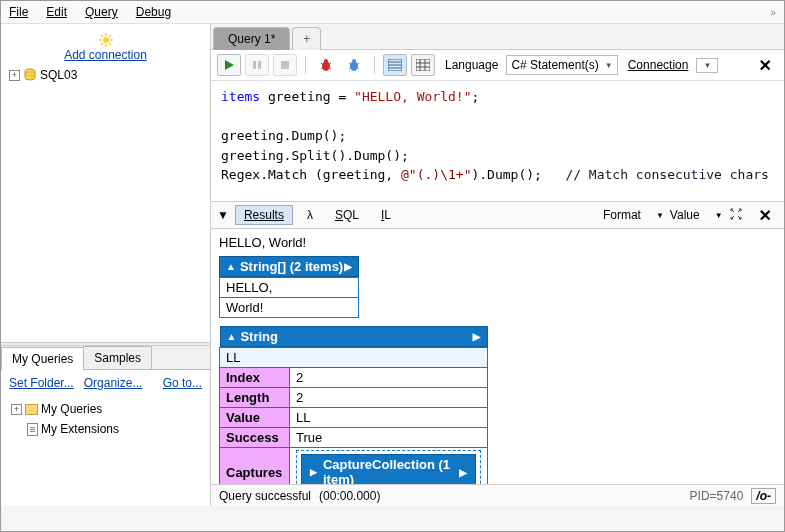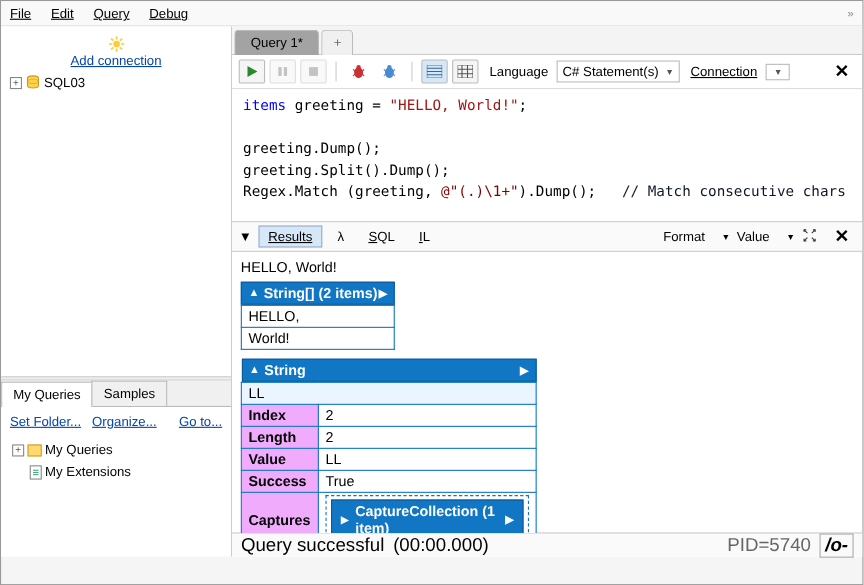--- a/index.html
+++ b/index.html
@@ -59,21 +59,21 @@
 .dump-header .tri-r { margin-left: auto; font-size: 10px; }
 .dump-tbl { border-collapse: collapse; }
 .dump-tbl td { border: 1px solid #1176c4; padding: 2px 6px; background: #fff; }
 .match-tbl { border-collapse: collapse; margin-top: 8px; }
 .match-tbl td { border: 1px solid #1176c4; padding: 2px 6px; background: #fff; vertical-align: middle; }
 .match-tbl td.key { background: #f0abfc; font-weight: 600; width: 68px; }
 .match-tbl td.ll-row { background: #eaf5ff; }
 .nested-btn { background: #1176c4; color: #fff; padding: 2px 8px; display: inline-flex; align-items: center; gap: 6px; font-weight: 600; border: 1px solid #0d5a99; cursor: pointer; }
 .nested-btn .tri-r { font-size: 10px; }
 .dotted-wrap { border: 1px dashed #1176c4; padding: 3px 4px; display: inline-block; }
-.statusbar { display: flex; align-items: center; border-top: 1px solid #ccc; padding: 3px 8px; font-size: 17px; background: #fafafa; height: 22px; }
+.statusbar { display: flex; align-items: center; border-top: 1px solid #ccc; padding: 3px 8px; font-size: 12px; background: #fafafa; height: 22px; }
 .statusbar .pid { margin-left: auto; color: #666; }
 .statusbar .slash { margin-left: 8px; font-style: italic; border: 1px solid #aaa; padding: 0 4px; font-weight: bold; }
 .sun-icon { width:16px; height:16px; }
 </style>
 </head>
 <body>
 
 <div class="menubar">
   <span class="item"><u>File</u></span>
   <span class="item"><u>Edit</u></span>

